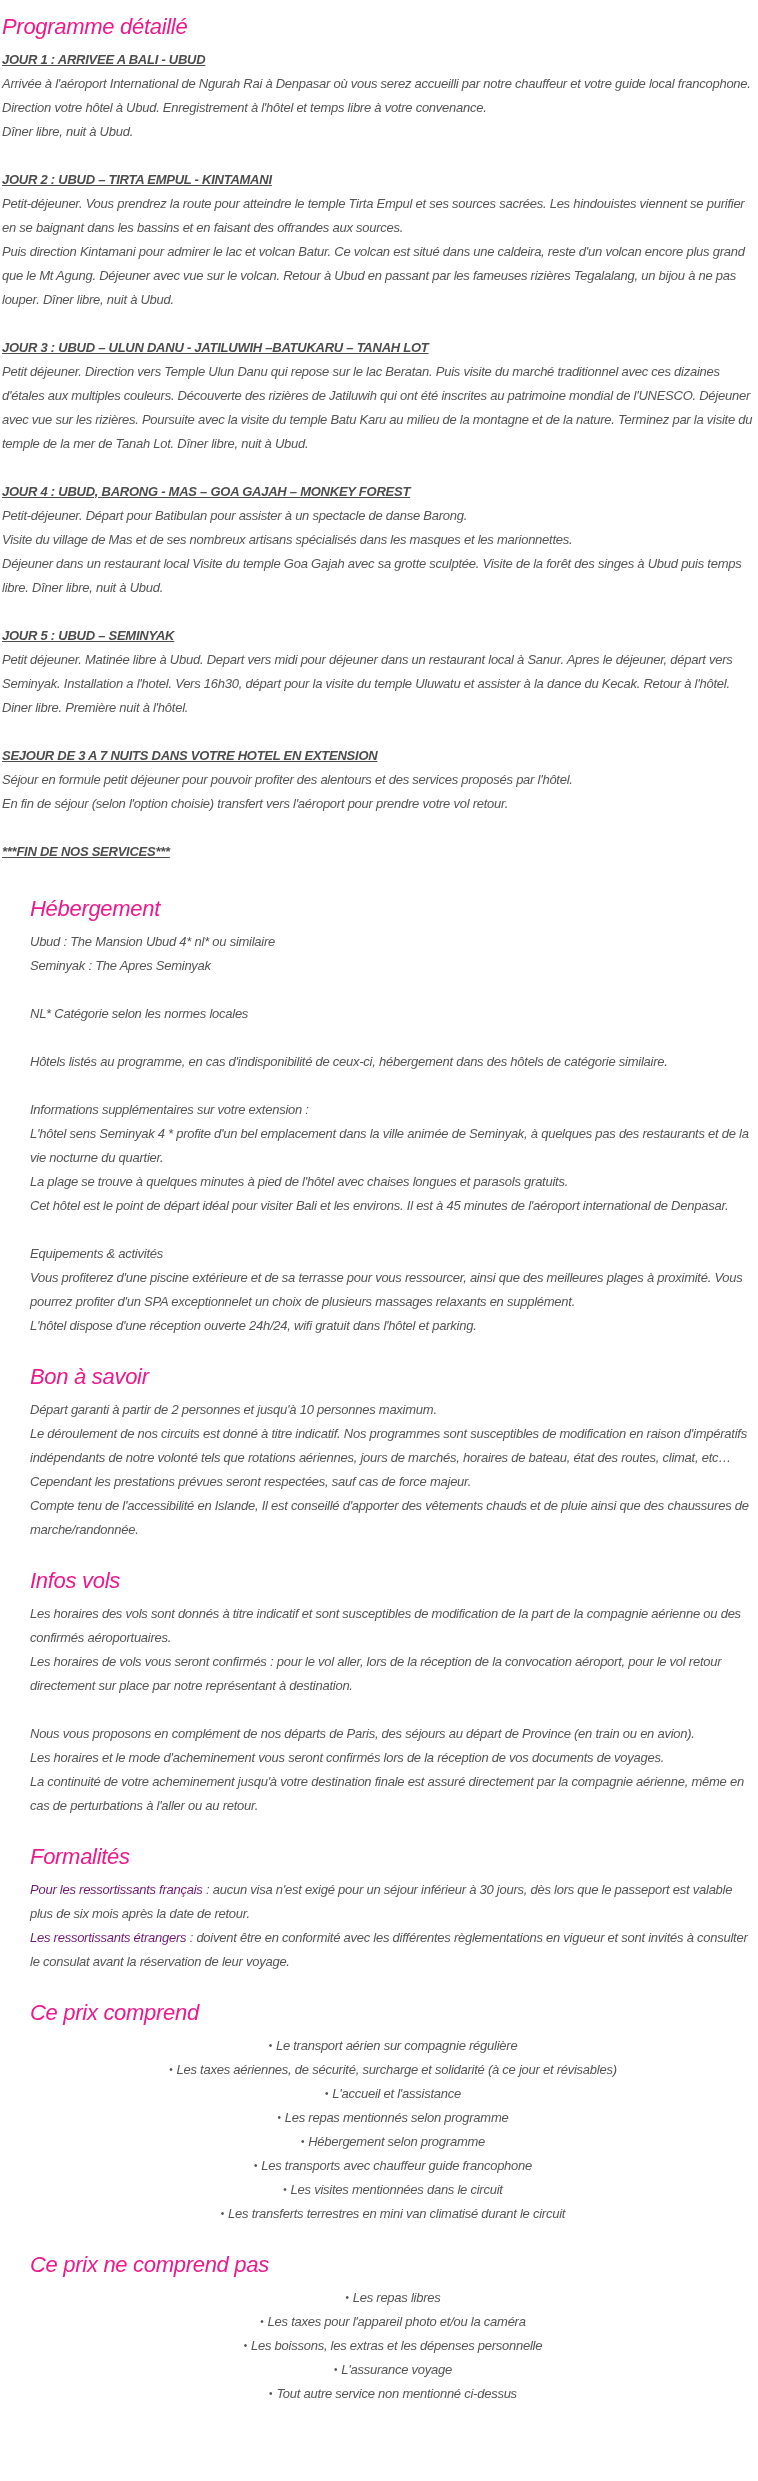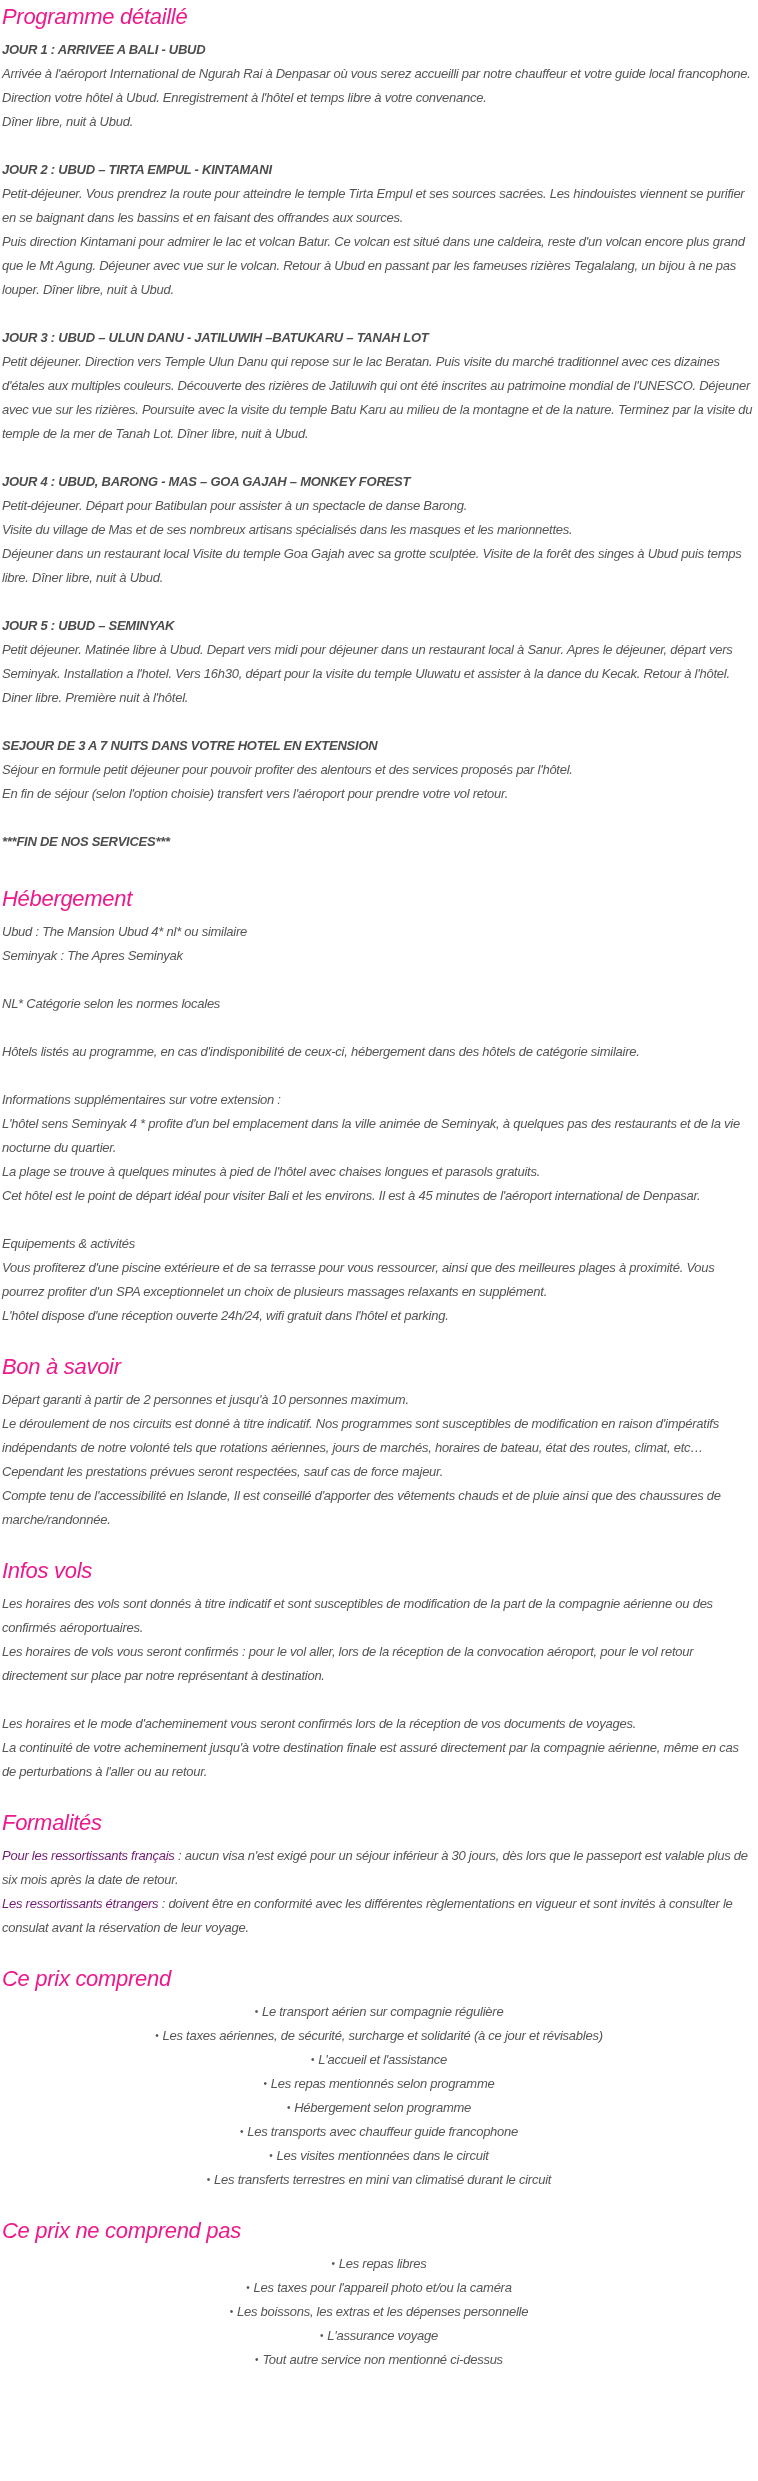--- a/index.html
+++ b/index.html
@@ -4,36 +4,36 @@
   <style>
     html, body { margin: 0; padding: 0; background: #ffffff; }
     body {
       width: 758px;
       font-family: "Liberation Sans", sans-serif;
       color: #555555;
       font-style: italic;
       font-size: 13px;
       line-height: 24px;
     }
-    .page { padding: 2px 2px; }
+    .page { padding: 12px 2px; }
     h2.section-title {
       margin: 0;
       color: #ec1a8c;
       font-family: "Liberation Sans", sans-serif;
       font-style: italic;
       font-weight: normal;
       font-size: 22px;
       line-height: 30px;
       letter-spacing: -0.3px;
     }
     .section { }
-    .section + .section { margin-top: 24px; }
+    .section + .section { margin-top: 24px; margin-left: 28px; }
     .section-title { margin-bottom: 6px !important; }
     p { margin: 0; letter-spacing: -0.25px; }
-    .day-title { font-weight: bold; color: #4d4d4d; }
+    .day-title { font-weight: bold; color: #4d4d4d; text-decoration: underline; }
     .gap { height: 24px; }
     .list { margin: 0; padding: 0; list-style: none; text-align: center; }
     .list li { margin: 0; letter-spacing: -0.25px; }
     .list li .bullet { font-style: normal; margin-right: 4px; font-size: 10px; vertical-align: 1px; }
     strong { font-weight: normal; color: #701a75; }
   </style>
 </head>
 <body>
 
 <div class="page">
@@ -109,20 +109,21 @@
     <p>Départ garanti à partir de 2 personnes et jusqu'à 10 personnes maximum.</p>
     <p>Le déroulement de nos circuits est donné à titre indicatif. Nos programmes sont susceptibles de modification en raison d'impératifs indépendants de notre volonté tels que rotations aériennes, jours de marchés, horaires de bateau, état des routes, climat, etc… Cependant les prestations prévues seront respectées, sauf cas de force majeur.</p>
     <p>Compte tenu de l'accessibilité en Islande, Il est conseillé d'apporter des vêtements chauds et de pluie ainsi que des chaussures de marche/randonnée.</p>
   </section>
 
   <section class="section">
     <h2 class="section-title">Infos vols</h2>
     <p>Les horaires des vols sont donnés à titre indicatif et sont susceptibles de modification de la part de la compagnie aérienne ou des confirmés aéroportuaires.</p>
     <p>Les horaires de vols vous seront confirmés : pour le vol aller, lors de la réception de la convocation aéroport, pour le vol retour directement sur place par notre représentant à destination.</p>
     <div class="gap"></div>
+    <p>Nous vous proposons en complément de nos départs de Paris, des séjours au départ de Province (en train ou en avion).</p>
     <p>Les horaires et le mode d'acheminement vous seront confirmés lors de la réception de vos documents de voyages.</p>
     <p>La continuité de votre acheminement jusqu'à votre destination finale est assuré directement par la compagnie aérienne, même en cas de perturbations à l'aller ou au retour.</p>
   </section>
 
   <section class="section">
     <h2 class="section-title">Formalités</h2>
     <p>
       <strong>Pour les ressortissants français</strong><span> : aucun visa n'est exigé pour un séjour inférieur à 30 jours, dès lors que le passeport est valable plus de six mois après la date de retour.</span>
     </p>
     <p>

